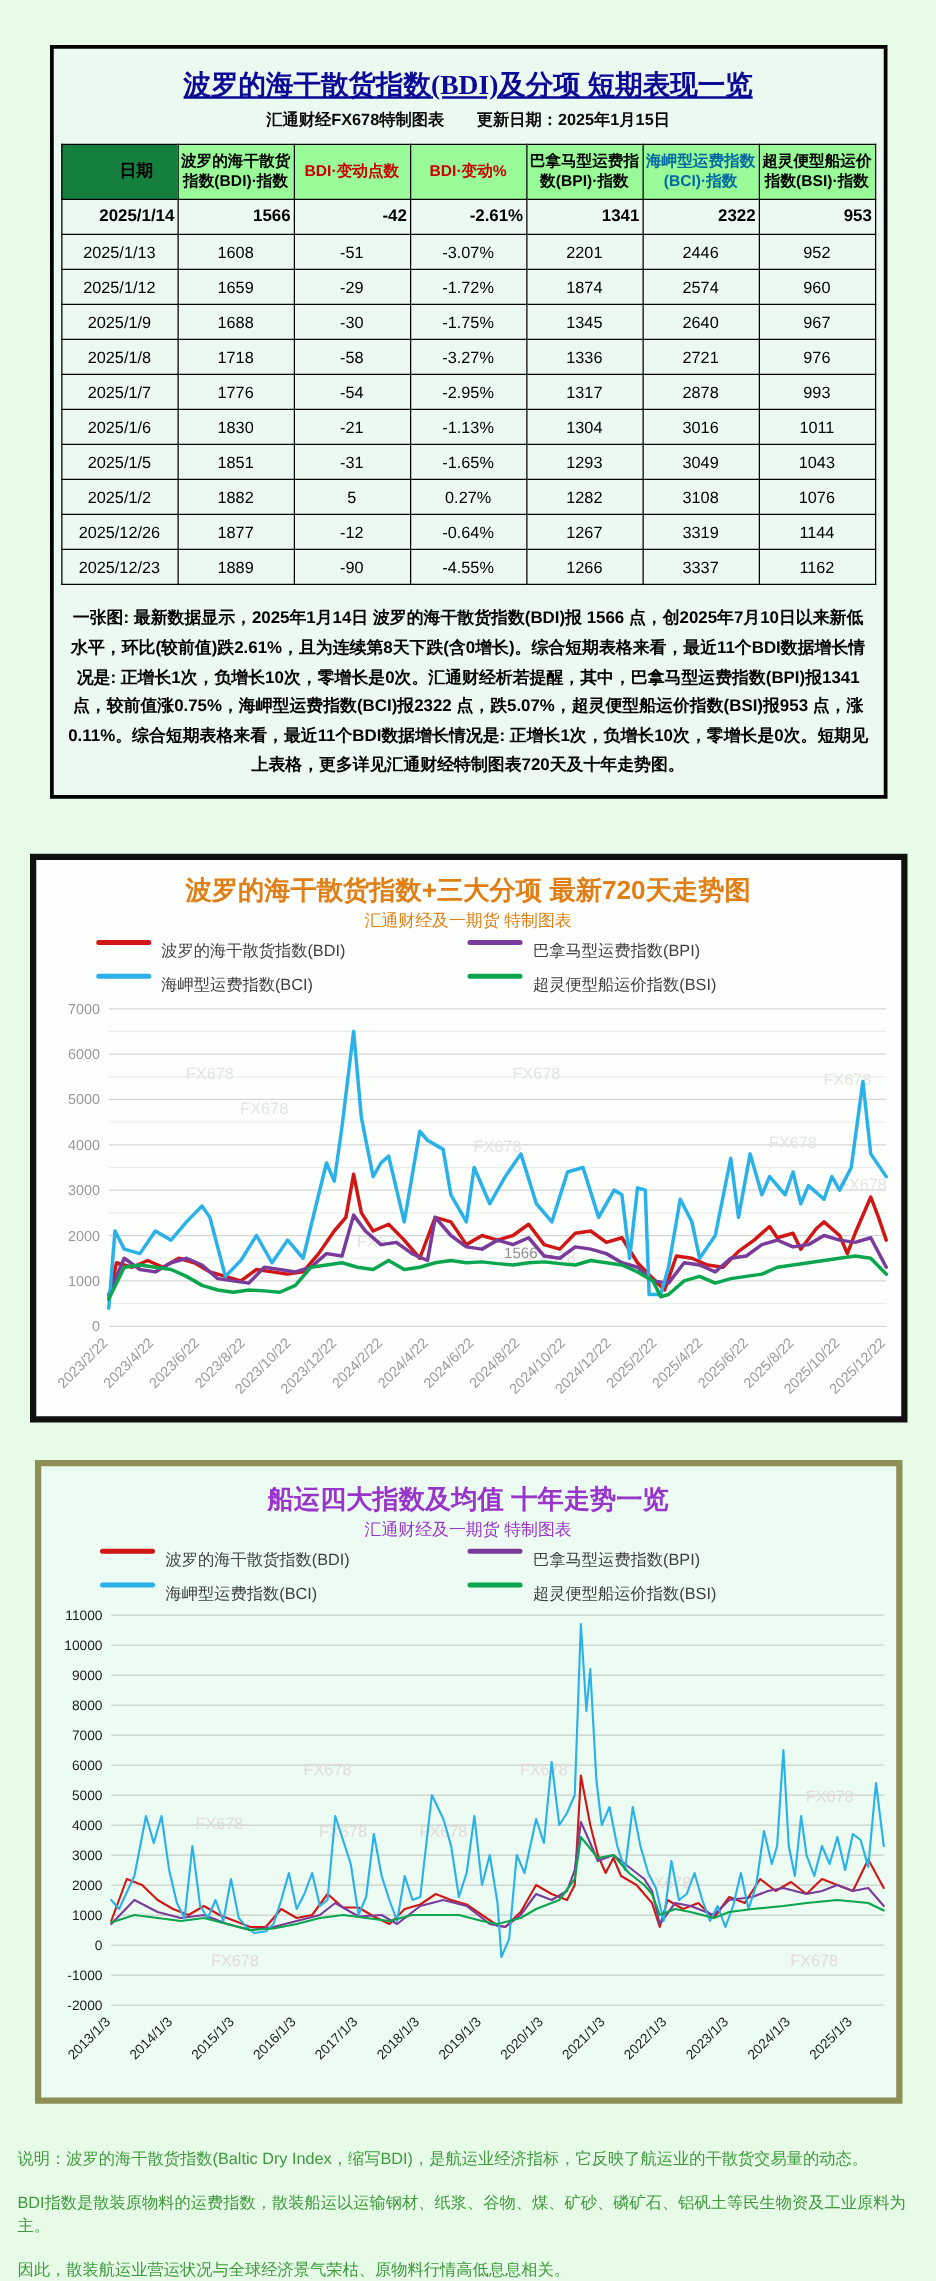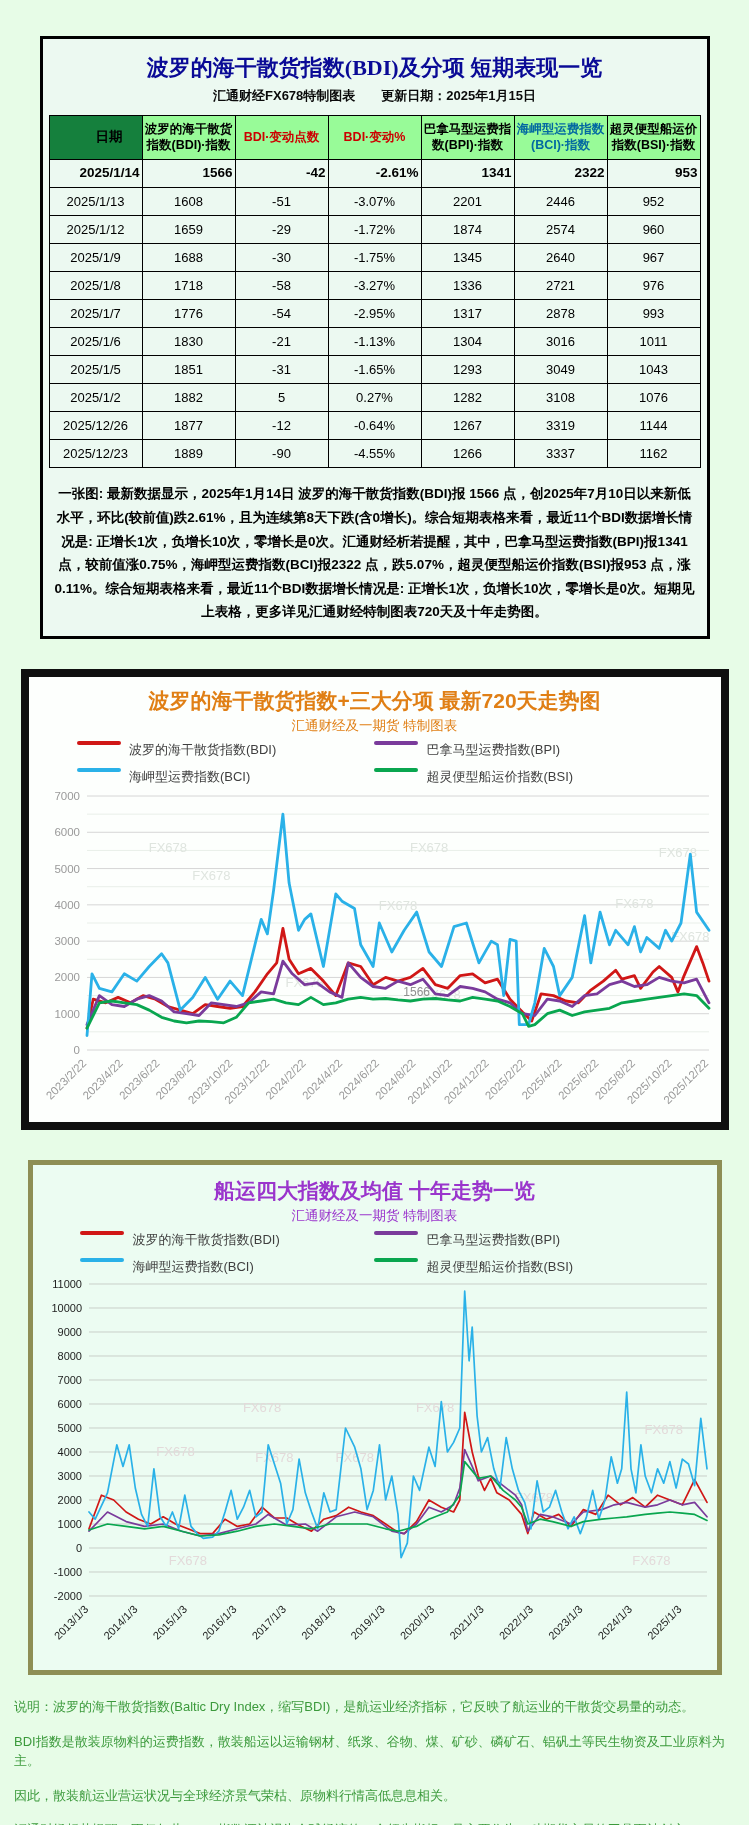--- a/index.html
+++ b/index.html
@@ -11,21 +11,21 @@
   }
   .page{position:relative;width:749px;height:1825px;}
 
   
   .report-box{
     width:664px;margin:36px auto 0;border:3px solid #000;
     background:#ecf9f1;padding:6px 0 12px;
   }
   .report-title{
     text-align:center;font-family:"Liberation Serif","DejaVu Serif",serif;
-    font-weight:bold;font-size:22px;color:#0a0a96;margin:8px 4px 2px;
+    font-weight:bold;font-size:22px;color:#0a0a96;margin:8px 4px 2px;text-decoration:underline;
   }
   .report-subtitle{
     text-align:center;font-size:13px;color:#0a0a0a;font-weight:600;margin:4px 0 10px;
   }
   .report-subtitle .gap{display:inline-block;width:26px;}
   table.report{
     border-collapse:collapse;width:652px;margin:0 auto;table-layout:fixed;
     font-size:13px;color:#000;
   }
   table.report th,table.report td{
@@ -36,32 +36,32 @@
   table.report th.plain{background:#15803d;font-size:13.5px;padding-left:29px;}
   table.report tr.first td{font-weight:bold;font-size:13.5px;text-align:right;}
   table.report td{height:19px;}
   .summary{
     margin:14px 12px 0;font-size:13.5px;font-weight:700;color:#000;
     line-height:1.75;text-align:center;
   }
 
   
   .chart-box{position:relative;margin:0 auto;background:#fdfffd;}
-  .chart-box.c1{width:692px;margin-top:30px;border:8px solid #a16207;padding:6px 0 4px;}
+  .chart-box.c1{width:692px;margin-top:44px;border:5px solid #a16207;padding:6px 0 4px;}
   .chart-box.c2{width:684px;margin-top:30px;border:5px solid #8e8e55;background:#ecfcf2;padding:8px 0 6px;}
   .chart-title{text-align:center;font-size:21px;font-weight:bold;margin:4px 0 0;}
   .chart-subtitle{text-align:center;font-size:13.5px;font-weight:normal;margin:2px 0 6px;}
   .legend{width:86%;margin:2px auto 0;display:grid;grid-template-columns:1fr 1fr;row-gap:9px;}
   .legend-item{display:flex;align-items:flex-start;font-size:13px;color:#3f3f3f;white-space:nowrap;}
   .legend-swatch{display:inline-block;width:44px;height:4px;border-radius:2px;margin-right:8px;flex:none;}
   .chart-box svg{display:block;margin:2px auto 0;}
 
   
   .notes{position:relative;padding:22px 14px 6px;color:#3c9a3c;font-size:13px;line-height:1.5;}
-  .notes p{margin:0 0 15px;}
+  .notes p{margin:12px 0 15px;}
 </style>
 </head>
 <body>
 
 <div class="page">
 
   <div class="report-box">
     <div class="report-title">波罗的海干散货指数(BDI)及分项 短期表现一览</div>
     <div class="report-subtitle">
       <span>汇通财经FX678特制图表</span><span class="gap"></span><span>更新日期：2025年1月15日</span>

